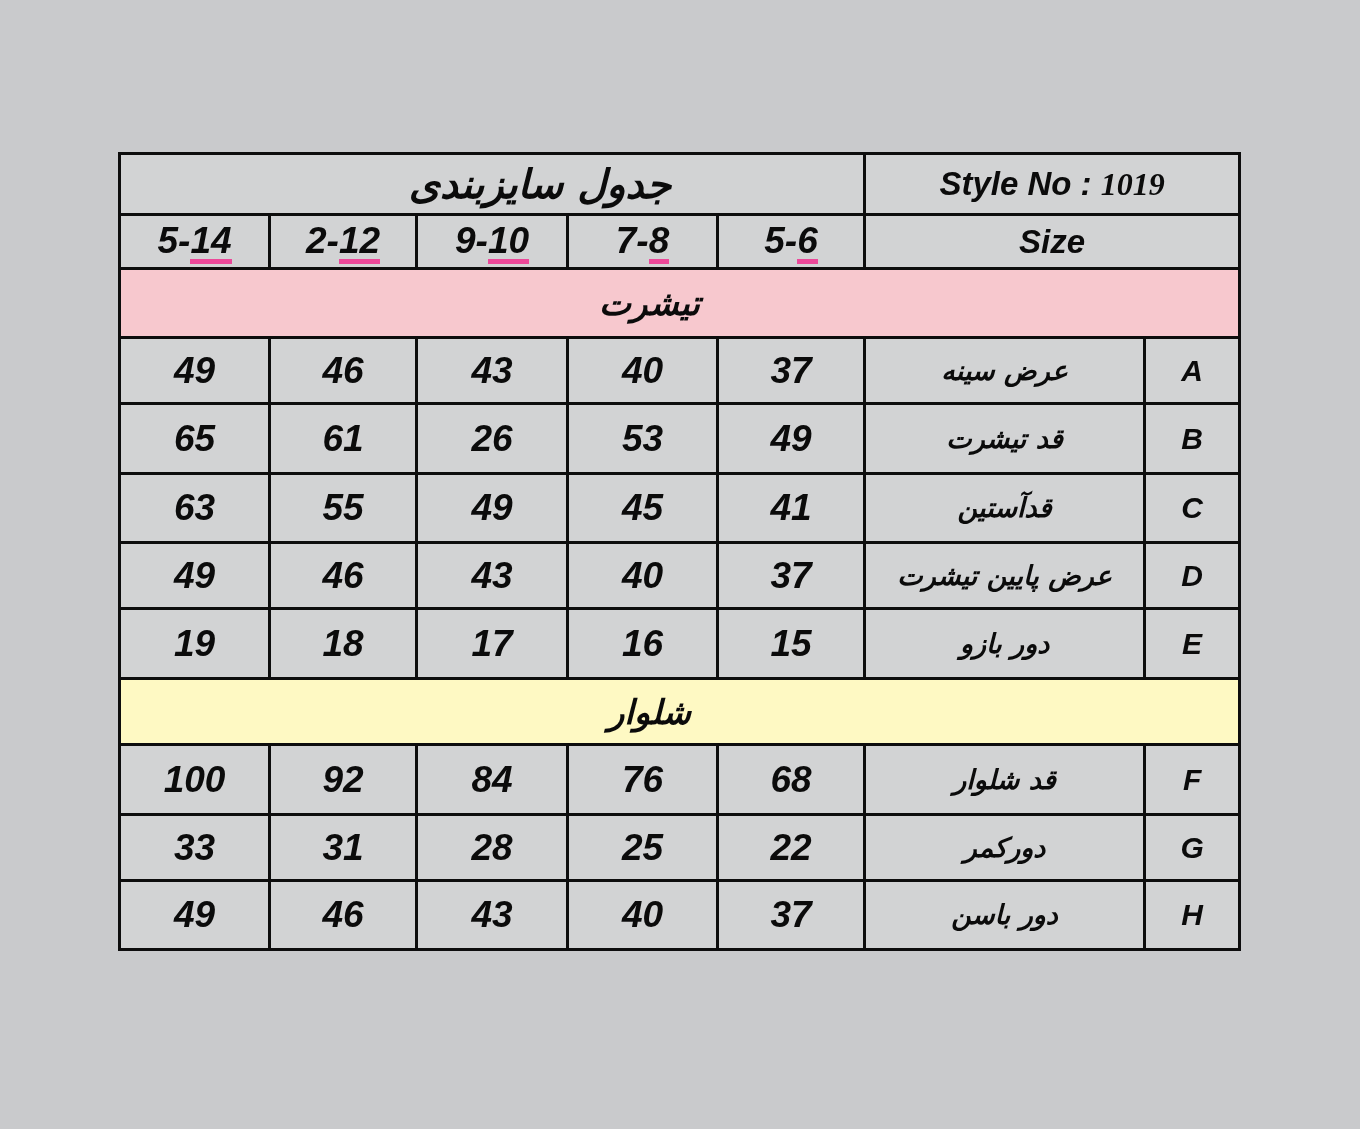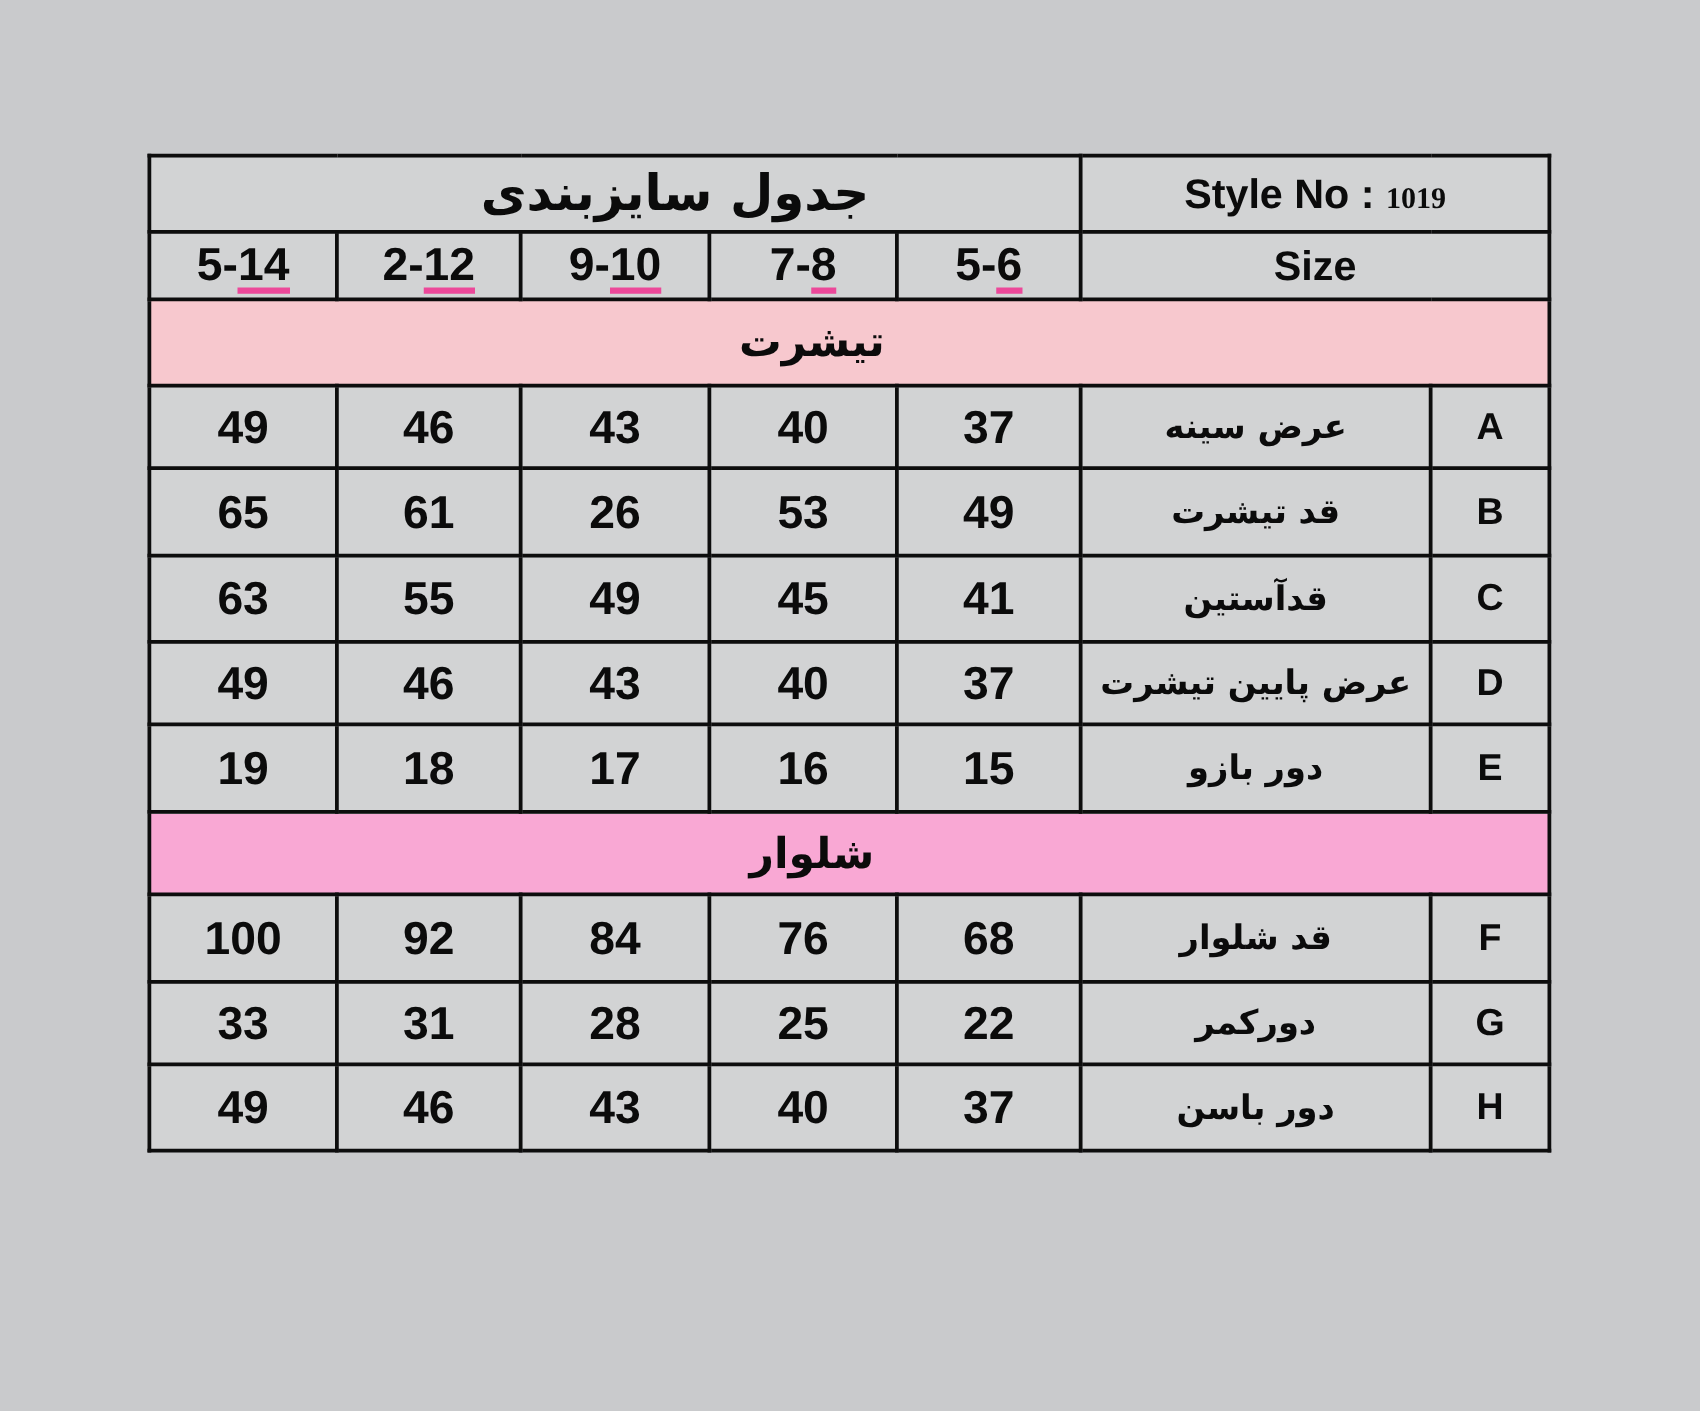--- a/index.html
+++ b/index.html
@@ -8,23 +8,24 @@
     width: 1360px;
     height: 1129px;
     background: #c9cacc;
     overflow: hidden;
     font-family: "Liberation Sans", sans-serif;
     color: #0b0b0b;
   }
   .table-wrap {
     position: absolute;
     left: 118px;
-    top: 123px;
+    top: 152px;
     width: 1120px;
     height: 795px;
+    font-style: italic;
   }
   table.size-table {
     width: 1120px;
     height: 795px;
     border-collapse: collapse;
     table-layout: fixed;
   }
   table.size-table td {
     border: 3px solid #0d0d0d;
     background: #d2d3d4;
@@ -38,21 +39,21 @@
     direction: rtl;
     unicode-bidi: embed;
   }
   td.title-cell {
     font-weight: bold;
     font-size: 40px;
   }
   .title-shift { display: inline-block; transform: translateX(48px); }
   td.styleno-cell { font-size: 33px; white-space: nowrap; }
   .styleno-label { font-weight: bold; font-family: "Liberation Sans", sans-serif; }
-  .styleno-value { font-weight: bold; font-family: "Liberation Serif", serif; font-size: 24px; }
+  .styleno-value { font-weight: bold; font-family: "Liberation Serif", serif; font-size: 32px; }
   td.size-col {
     font-weight: bold;
     font-size: 37px;
     letter-spacing: 0px;
     white-space: nowrap;
   }
   td.size-col .u {
     display: inline-block;
     border-bottom: 5px solid #ec4899;
     line-height: 1.0;
@@ -162,21 +163,21 @@
       <td class="value-cell">19</td>
       <td class="value-cell">18</td>
       <td class="value-cell">17</td>
       <td class="value-cell">16</td>
       <td class="value-cell">15</td>
       <td class="label-cell"><span class="fa">دور بازو</span></td>
       <td class="letter-cell">E</td>
     </tr>
 
     <tr style="height:66px">
-      <td colspan="7" class="band-cell" style="background: #f9a8d4;">
+      <td colspan="7" class="band-cell" style="background: #fef9c3;">
         <span class="fa band-shift">شلوار</span>
       </td>
     </tr>
 
     <tr style="height:70px">
       <td class="value-cell">100</td>
       <td class="value-cell">92</td>
       <td class="value-cell">84</td>
       <td class="value-cell">76</td>
       <td class="value-cell">68</td>

